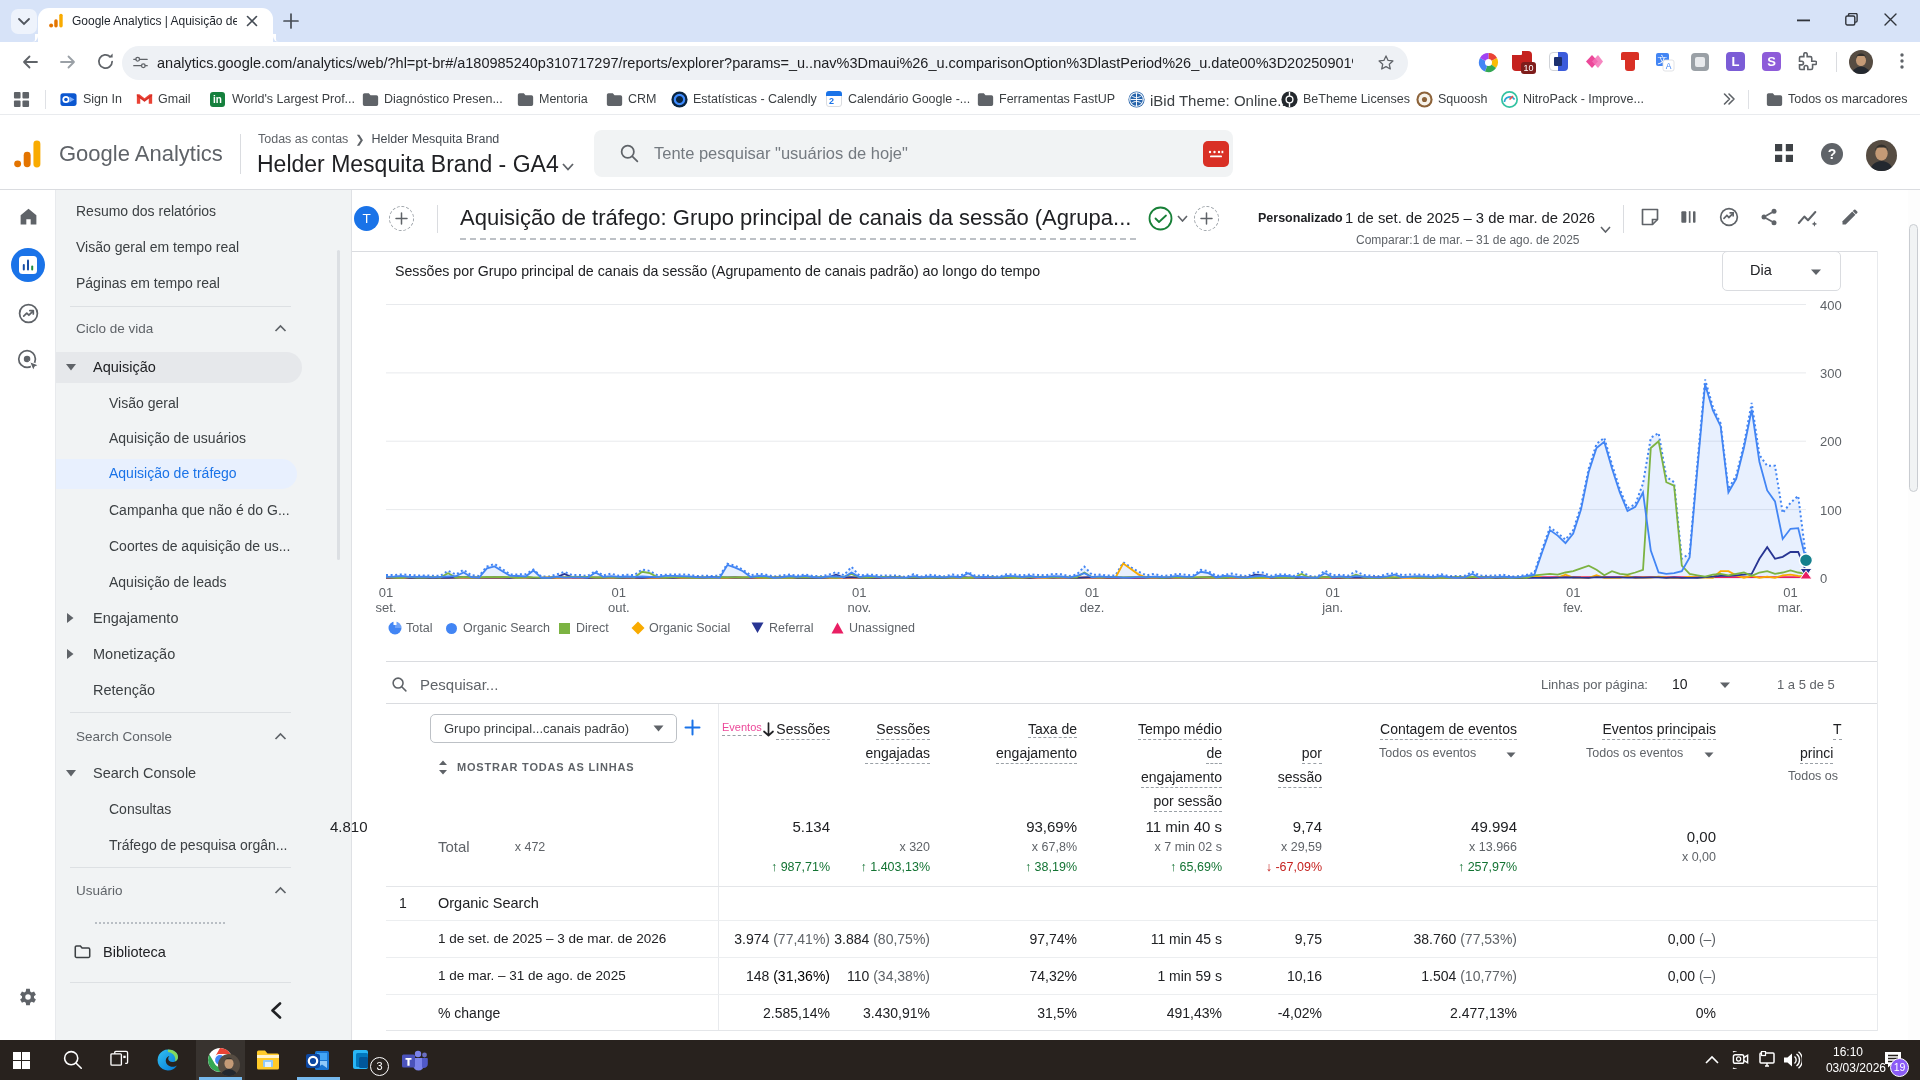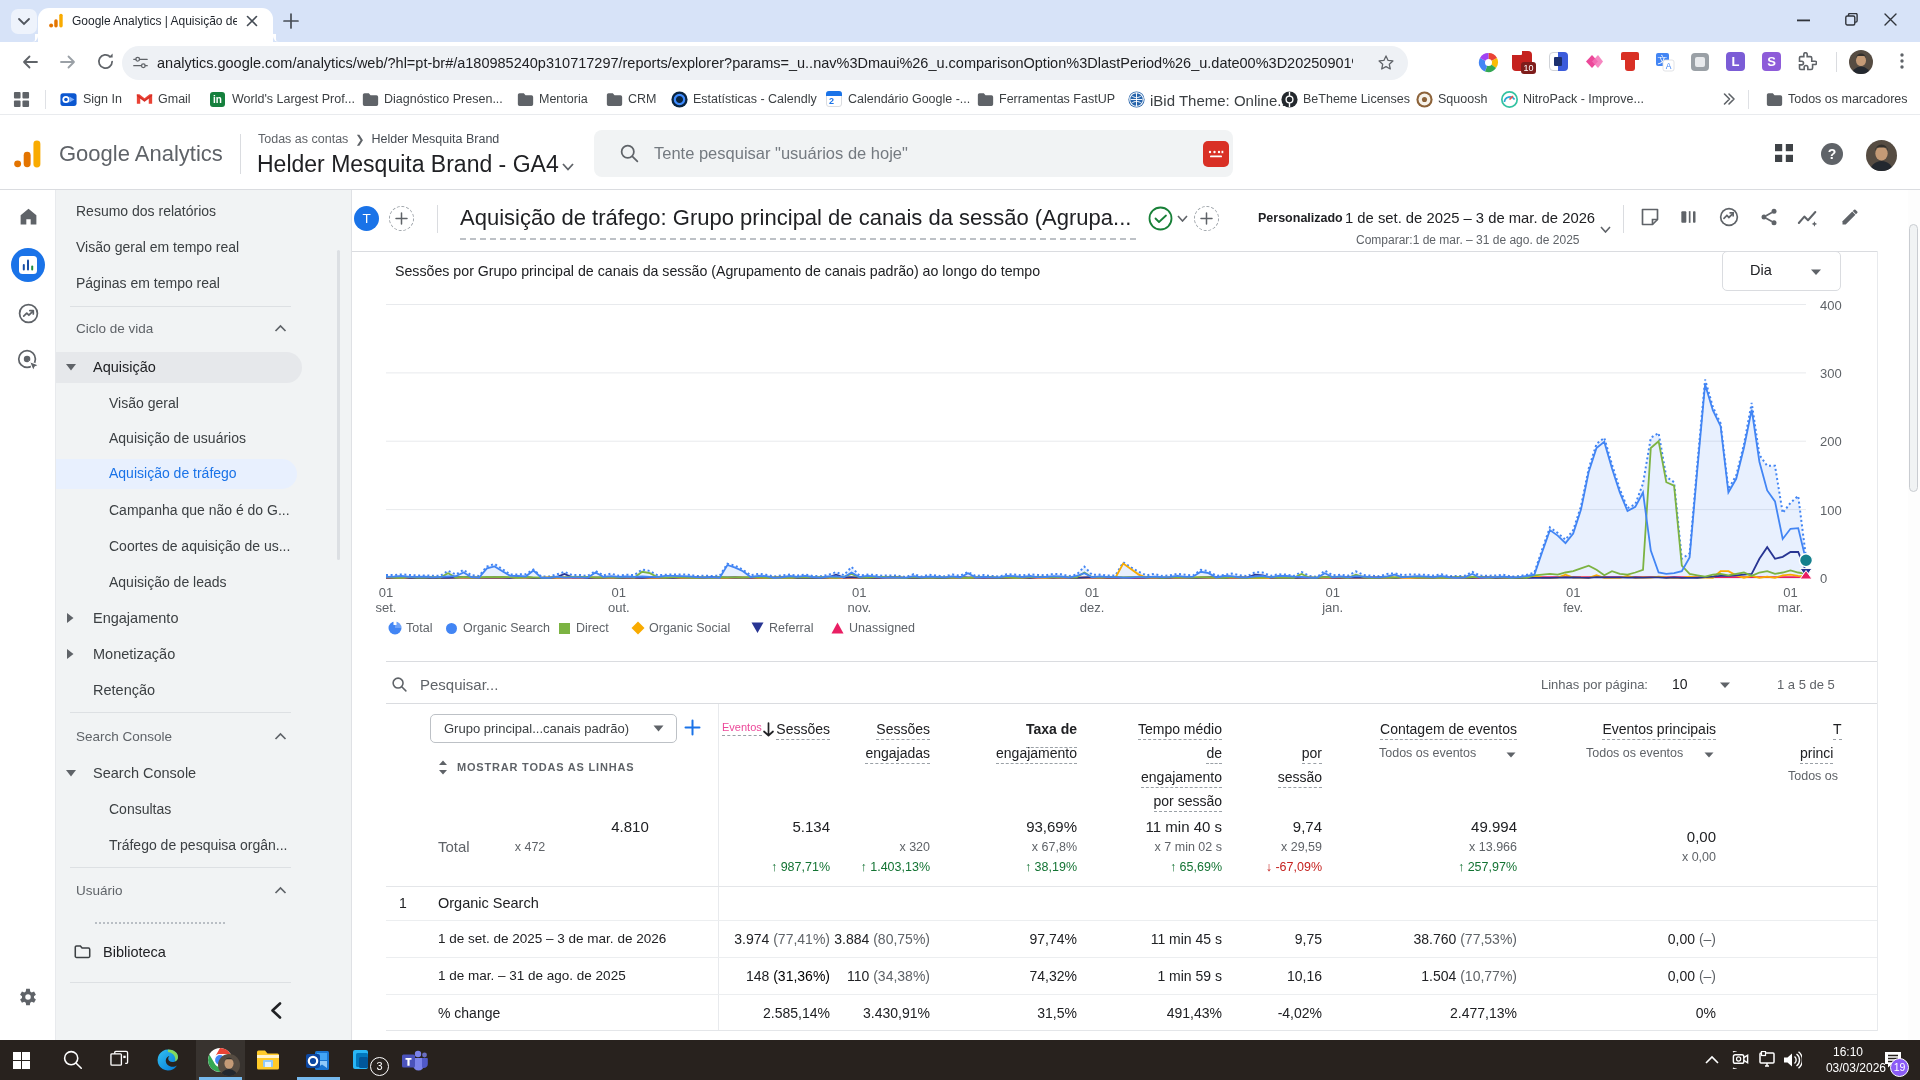--- a/index.html
+++ b/index.html
@@ -472,21 +472,21 @@
 <svg class="ab" style="left:684px;top:719px" width="17" height="17" viewBox="0 0 17 17">
     <path d="M8.5 1.5 v14 M1.5 8.5 h14" stroke="#1a73e8" stroke-width="2" stroke-linecap="round"></path>
   </svg>
 <svg class="ab" style="left:437px;top:760px" width="12" height="15" viewBox="0 0 12 15">
     <path d="M6 0.5 L10 5 H2 Z M6 14.5 L2 10 h8 Z" fill="#5f6368"></path>
   </svg>
 <div class="txt" style="left:457px;top:761px;font-size:11px;color:#5f6368;font-weight:600;letter-spacing:0.8px;">MOSTRAR TODAS AS LINHAS</div>
 <div class="txt" style="left:230px;top:721px;width:600px;text-align:right;font-size:14px;color:#202124;"><span style="border-bottom:1.5px dashed #9aa0a6;padding-bottom:2px;">Sessões</span></div>
 <div class="txt" style="left:330px;top:721px;width:600px;text-align:right;font-size:14px;color:#202124;"><span style="border-bottom:1.5px dashed #9aa0a6;padding-bottom:2px;">Sessões</span></div>
 <div class="txt" style="left:330px;top:745px;width:600px;text-align:right;font-size:14px;color:#202124;"><span style="border-bottom:1.5px dashed #9aa0a6;padding-bottom:2px;">engajadas</span></div>
-<div class="txt" style="left:477px;top:721px;width:600px;text-align:right;font-size:14px;color:#202124;"><span style="border-bottom:1.5px dashed #9aa0a6;padding-bottom:10px;font-weight:bold;">Taxa de</span></div>
+<div class="txt" style="left:477px;top:721px;width:600px;text-align:right;font-size:14px;color:#202124;"><span style="border-bottom:1.5px dashed #9aa0a6;padding-bottom:0;">Taxa de</span></div>
 <div class="txt" style="left:477px;top:745px;width:600px;text-align:right;font-size:14px;color:#202124;"><span style="border-bottom:1.5px dashed #9aa0a6;padding-bottom:2px;">engajamento</span></div>
 <div class="txt" style="left:622px;top:721px;width:600px;text-align:right;font-size:14px;color:#202124;"><span style="border-bottom:1.5px dashed #9aa0a6;padding-bottom:2px;">Tempo médio</span></div>
 <div class="txt" style="left:622px;top:745px;width:600px;text-align:right;font-size:14px;color:#202124;"><span style="border-bottom:1.5px dashed #9aa0a6;padding-bottom:2px;">de</span></div>
 <div class="txt" style="left:622px;top:769px;width:600px;text-align:right;font-size:14px;color:#202124;"><span style="border-bottom:1.5px dashed #9aa0a6;padding-bottom:2px;">engajamento</span></div>
 <div class="txt" style="left:622px;top:793px;width:600px;text-align:right;font-size:14px;color:#202124;"><span style="border-bottom:1.5px dashed #9aa0a6;padding-bottom:2px;">por sessão</span></div>
 <div class="txt" style="left:722px;top:721px;width:600px;text-align:left;font-size:11px;color:#ec4899;"><span style="border-bottom:1.5px dashed #9aa0a6;padding-bottom:2px;">Eventos</span></div>
 <div class="txt" style="left:722px;top:745px;width:600px;text-align:right;font-size:14px;color:#202124;"><span style="border-bottom:1.5px dashed #9aa0a6;padding-bottom:2px;">por</span></div>
 <div class="txt" style="left:722px;top:769px;width:600px;text-align:right;font-size:14px;color:#202124;"><span style="border-bottom:1.5px dashed #9aa0a6;padding-bottom:2px;">sessão</span></div>
 <div class="txt" style="left:917px;top:721px;width:600px;text-align:right;font-size:14px;color:#202124;"><span style="border-bottom:1.5px dashed #9aa0a6;padding-bottom:2px;">Contagem de eventos</span></div>
 <div class="txt" style="left:1116px;top:721px;width:600px;text-align:right;font-size:14px;color:#202124;"><span style="border-bottom:1.5px dashed #9aa0a6;padding-bottom:2px;">Eventos principais</span></div>
@@ -501,21 +501,21 @@
 <svg class="ab" style="left:1704px;top:752px" width="10" height="6" viewBox="0 0 10 6">
     <path d="M0.5 0.5 h9 l-4.5 5 z" fill="#5f6368"></path>
   </svg>
 <div class="txt" style="left:1833px;top:721px;font-size:14px;color:#202124;"><span style="border-bottom:1.5px dashed #9aa0a6;padding-bottom:2px;">T</span></div>
 <div class="txt" style="left:1800px;top:745px;font-size:14px;color:#202124;"><span style="border-bottom:1.5px dashed #9aa0a6;padding-bottom:2px;">princi</span></div>
 <div class="txt" style="left:1788px;top:769px;font-size:12.5px;color:#5f6368;">Todos os</div>
 <div class="txt" style="left:438px;top:838px;font-size:15px;color:#5f6368;">Total</div>
 <div class="txt" style="left:230px;top:818px;width:600px;text-align:right;font-size:15px;color:#202124;font-weight:500;">5.134</div>
 <div class="txt" style="left:230px;top:840px;width:600px;text-align:center;font-size:12.5px;color:#5f6368;font-weight:400;">x 472</div>
 <div class="txt" style="left:230px;top:860px;width:600px;text-align:right;font-size:12.5px;color:#137333;font-weight:400;">↑&nbsp;987,71%</div>
-<div class="txt" style="left:330px;top:818px;width:600px;text-align:center;font-size:15px;color:#202124;font-weight:500;">4.810</div>
+<div class="txt" style="left:330px;top:818px;width:600px;text-align:left;font-size:15px;color:#202124;font-weight:500;">4.810</div>
 <div class="txt" style="left:330px;top:840px;width:600px;text-align:right;font-size:12.5px;color:#5f6368;font-weight:400;">x 320</div>
 <div class="txt" style="left:330px;top:860px;width:600px;text-align:right;font-size:12.5px;color:#137333;font-weight:400;">↑&nbsp;1.403,13%</div>
 <div class="txt" style="left:477px;top:818px;width:600px;text-align:right;font-size:15px;color:#202124;font-weight:500;">93,69%</div>
 <div class="txt" style="left:477px;top:840px;width:600px;text-align:right;font-size:12.5px;color:#5f6368;font-weight:400;">x 67,8%</div>
 <div class="txt" style="left:477px;top:860px;width:600px;text-align:right;font-size:12.5px;color:#137333;font-weight:400;">↑&nbsp;38,19%</div>
 <div class="txt" style="left:622px;top:818px;width:600px;text-align:right;font-size:15px;color:#202124;font-weight:500;">11 min 40 s</div>
 <div class="txt" style="left:622px;top:840px;width:600px;text-align:right;font-size:12.5px;color:#5f6368;font-weight:400;">x 7 min 02 s</div>
 <div class="txt" style="left:622px;top:860px;width:600px;text-align:right;font-size:12.5px;color:#137333;font-weight:400;">↑&nbsp;65,69%</div>
 <div class="txt" style="left:722px;top:818px;width:600px;text-align:right;font-size:15px;color:#202124;font-weight:500;">9,74</div>
 <div class="txt" style="left:722px;top:840px;width:600px;text-align:right;font-size:12.5px;color:#5f6368;font-weight:400;">x 29,59</div>

